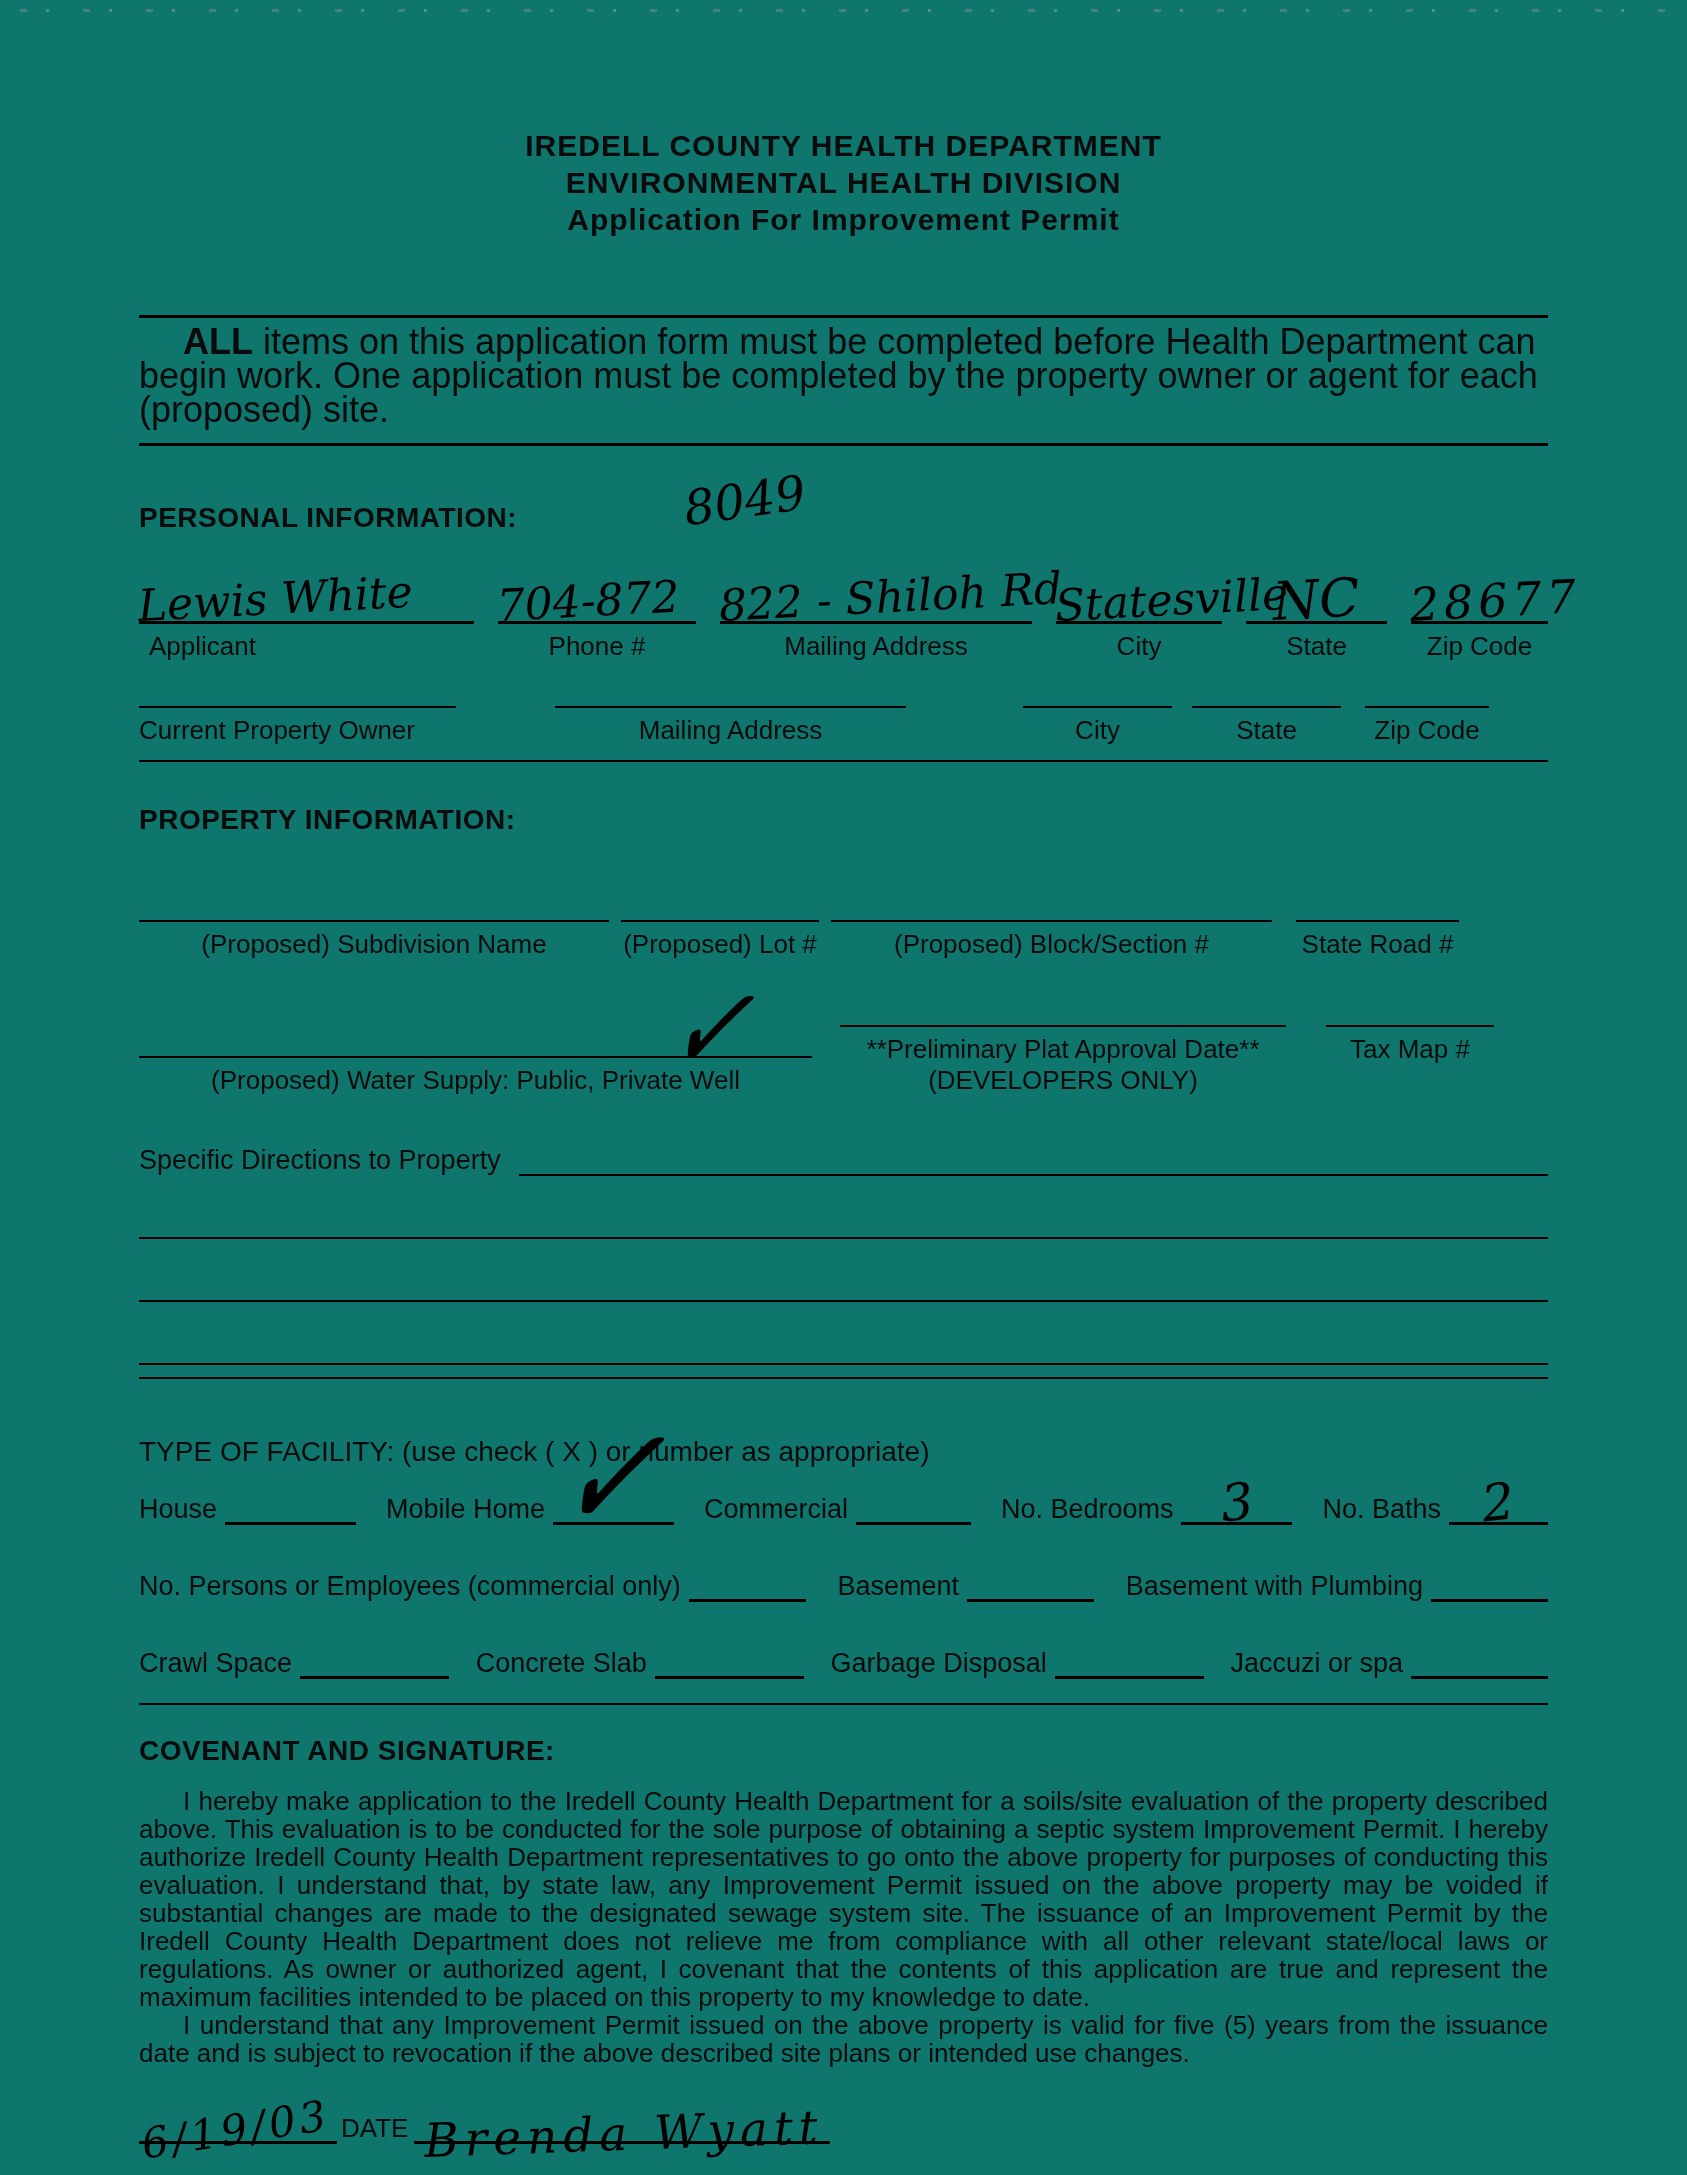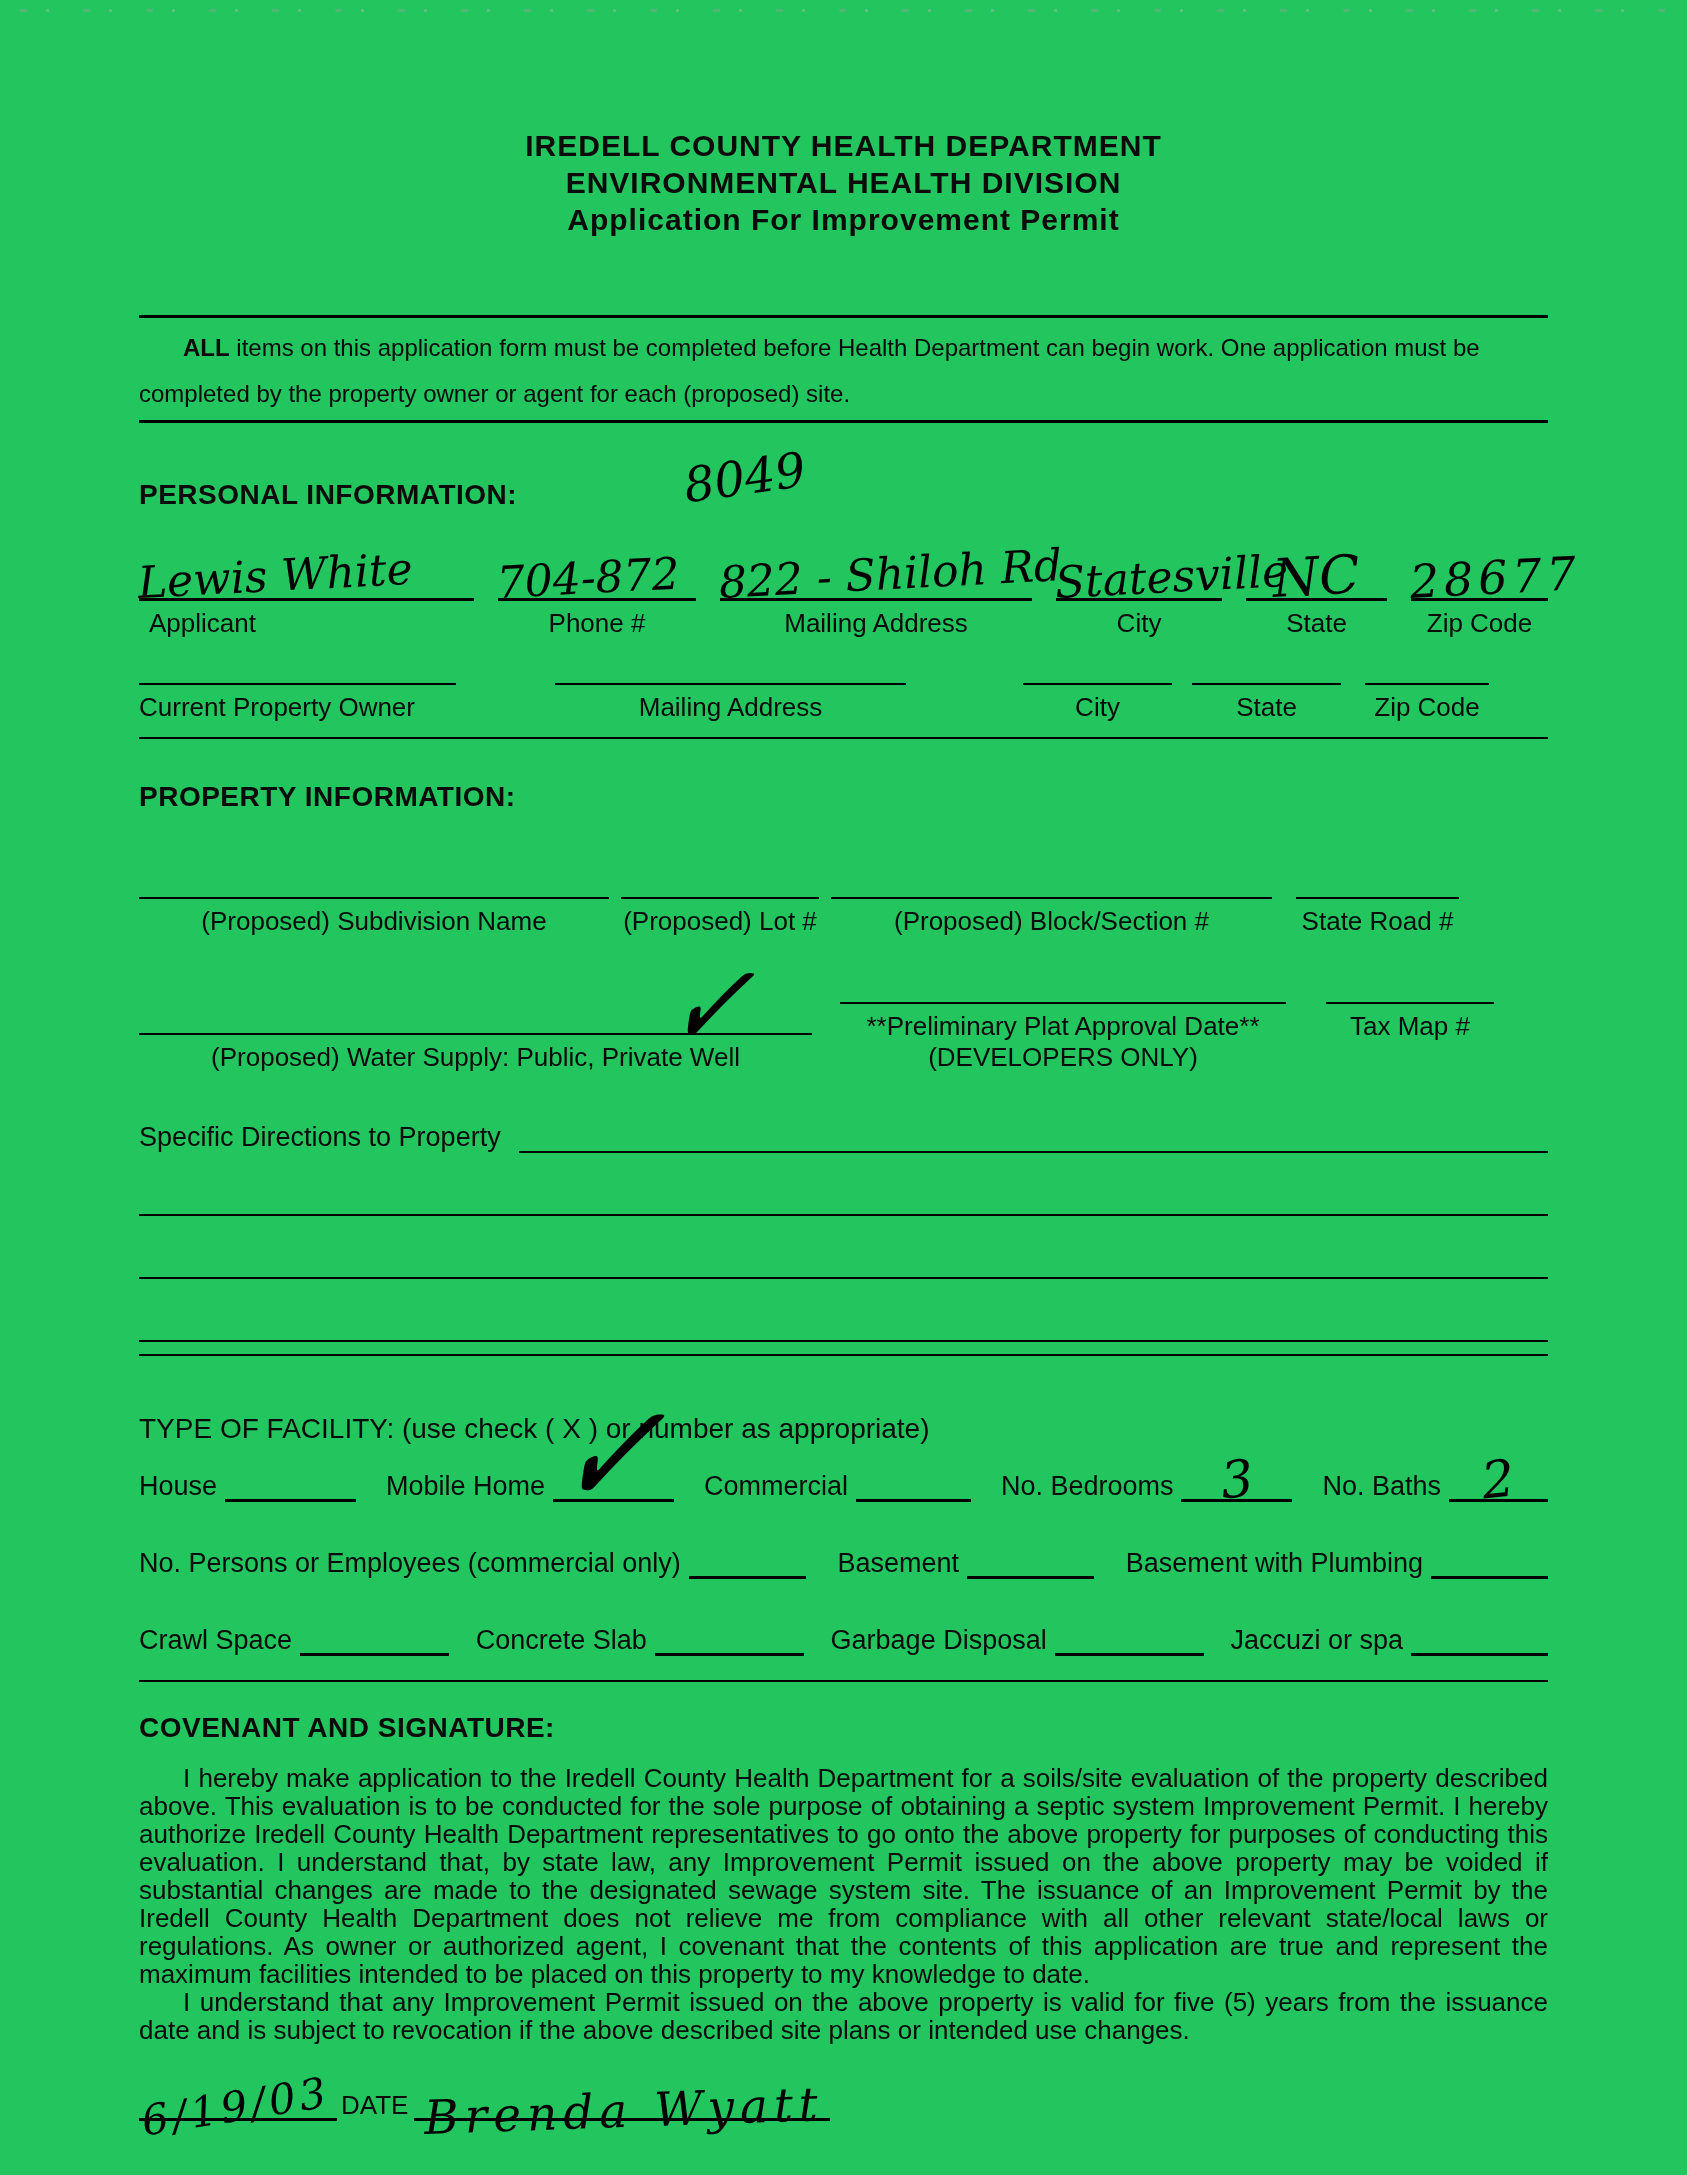--- a/index.html
+++ b/index.html
@@ -1,40 +1,40 @@
 <!DOCTYPE html>
 <html><head>
 <meta charset="utf-8">
 <style>
   html,body { margin:0; padding:0; background:#e8e8e8; }
   .page {
     position:relative;
     width:1687px; height:2175px;
     margin:0 auto;
-    background:#22c55e;
+    background:#0f766e;
     color:#0b0b0b;
     font-family:"Liberation Sans", sans-serif;
     box-sizing:border-box;
     padding:0 139px;
     overflow:hidden;
   }
   
   .specks {
     position:absolute; top:9px; left:20px; right:20px; height:3px;
     background:repeating-linear-gradient(90deg,#9a9a9a 0 7px, transparent 7px 26px, #b5b5b5 26px 29px, transparent 29px 63px);
     opacity:.38;
   }
   header { padding-top:127px; text-align:center; }
   .h-line { font-size:30px; line-height:37px; font-weight:bold; letter-spacing:1px; }
 
   .rule { border-top:3px solid #000; height:0; }
   .rule.thin { border-top-width:2px; }
   .mt80 { margin-top:77px; }
 
-  .intro { margin:7px 0 3px 0; font-size:24px; line-height:46px; text-indent:44px; }
+  .intro { margin:7px 0 16px 0; font-size:36px; line-height:34px; text-indent:44px; }
   .intro b { font-weight:bold; }
 
   .sec-heading { font-size:28px; font-weight:bold; letter-spacing:0.5px; }
 
   .pi-row { margin-top:40px; height:50px; }
   .file-no {
     display:inline-block; margin-left:163px;
     font-size:48px; transform:rotate(-8deg) translateY(-10px);
   }
 

